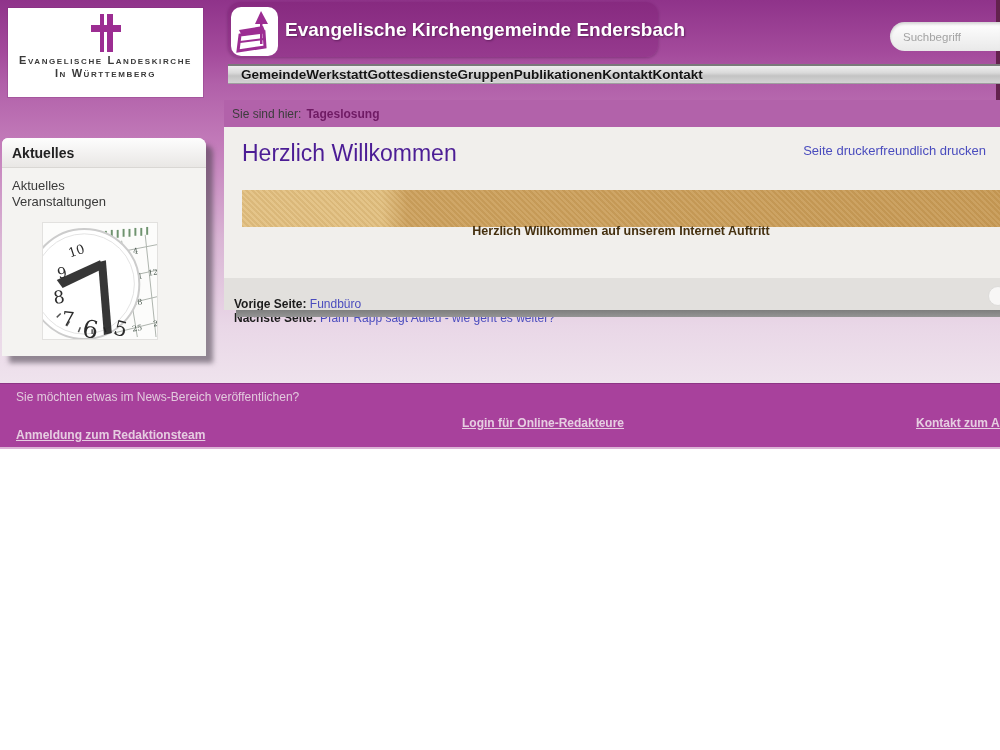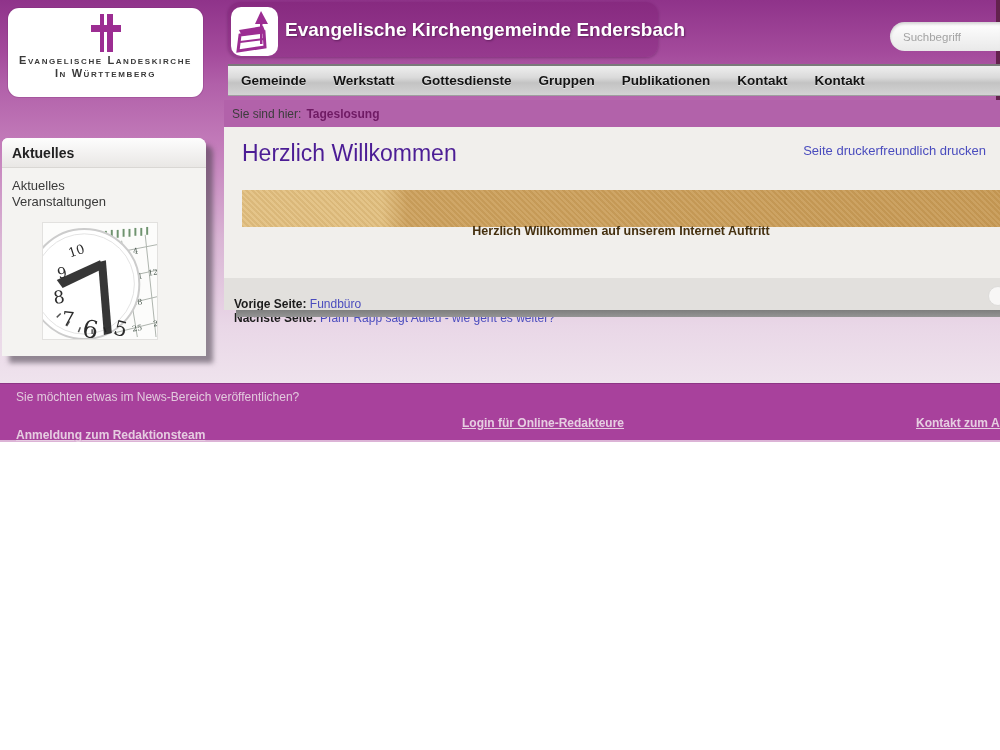--- a/index.html
+++ b/index.html
@@ -12,21 +12,20 @@
     position:absolute; left:0; top:0; width:1000px; height:383px;
     background:linear-gradient(180deg,#8f338a 0%,#a44b9c 14%,#b160a9 22%,#c37cba 38%,#d9b4d4 62%,#e9d7e7 85%,#efe3ed 100%);
   }
   .right-edge-strip { position:absolute; left:996px; top:0; width:4px; height:130px; background:#63224d; }
 
   
   .landeskirche-box {
     position:absolute; left:8px; top:8px; width:195px; height:89px;
     background:#ffffff; box-shadow:0 0 0 1px rgba(120,40,110,0.25);
     text-align:center;
-    border-radius:11px;
   }
   .landeskirche-cross { display:block; margin:6px auto 2px auto; }
   .lk-line { font-variant:small-caps; font-weight:bold; letter-spacing:1.6px; color:#3a3a3a; font-size:11px; line-height:13px; }
 
   
   .header-band {
     position:absolute; left:228px; top:2px; width:430px; height:55px;
     background:linear-gradient(180deg,#872a80,#963a8e);
     border-radius:12px;
     box-shadow:0 1px 3px rgba(60,10,60,0.35);
@@ -47,24 +46,24 @@
     border:none; border-radius:15px 0 0 15px;
     background:linear-gradient(180deg,#ffffff,#e9e9e9);
     box-shadow:inset 0 2px 3px rgba(0,0,0,0.18);
     padding:0 8px 0 13px; font-size:11.5px; color:#444; outline:none;
     font-family:"Liberation Sans", sans-serif;
   }
   .search-input::placeholder { color:#a3a3a3; }
 
   
   .nav-bar {
-    position:absolute; left:228px; top:64px; width:772px; height:32px;
+    position:absolute; left:228px; top:64px; width:772px; height:20px;
     background:linear-gradient(180deg,#efefef 0%,#dadada 40%,#c3c3c3 58%,#d4d4d4 100%);
     border-top:2px solid #7a7a7a; border-bottom:1px solid #9f9f9f;
-    display:flex; align-items:center; gap:27px; padding-left:13px;
+    display:flex; align-items:center; padding-left:13px;
   }
   .nav-item {
     font-weight:bold; font-size:13.5px; color:#141414; cursor:pointer;
     text-shadow:0 1px 0 rgba(255,255,255,0.6); white-space:nowrap;
   }
 
   
   .breadcrumb-bar {
     position:absolute; left:224px; top:100px; width:776px; height:27px;
     background:#b262aa; display:flex; align-items:center; padding-left:8px;
@@ -124,21 +123,21 @@
   }
   .sidebar-links { padding:10px 10px 0 10px; font-size:13px; color:#3a3a3a; line-height:16px; }
   .sidebar-link { cursor:pointer; }
   .sidebar-image {
     position:absolute; left:40px; top:84px; width:116px; height:118px;
     border:1px solid #e2e1df; background:#fcfcfb;
   }
 
   
   .footer-bar {
-    position:absolute; left:0; top:383px; width:1000px; height:59px;
+    position:absolute; left:0; top:383px; width:1000px; height:66px;
     background:#a8419c; border-top:1px solid #8d3585; border-bottom:2px solid #dcb3d6;
     font-size:12px; color:#e2c9dd;
   }
   .footer-col1 { position:absolute; left:16px; top:7px; line-height:13px; }
   .footer-link { display:inline-block; font-weight:bold; text-decoration:underline; color:#e6cde1; cursor:pointer;margin-top:24px; }
   .footer-col2 { position:absolute; left:462px; top:8px; }
   .footer-col3 { position:absolute; left:916px; top:8px; white-space:nowrap; }
   .footer-question { display:block; margin-bottom:1px; }
 </style>
 </head>

